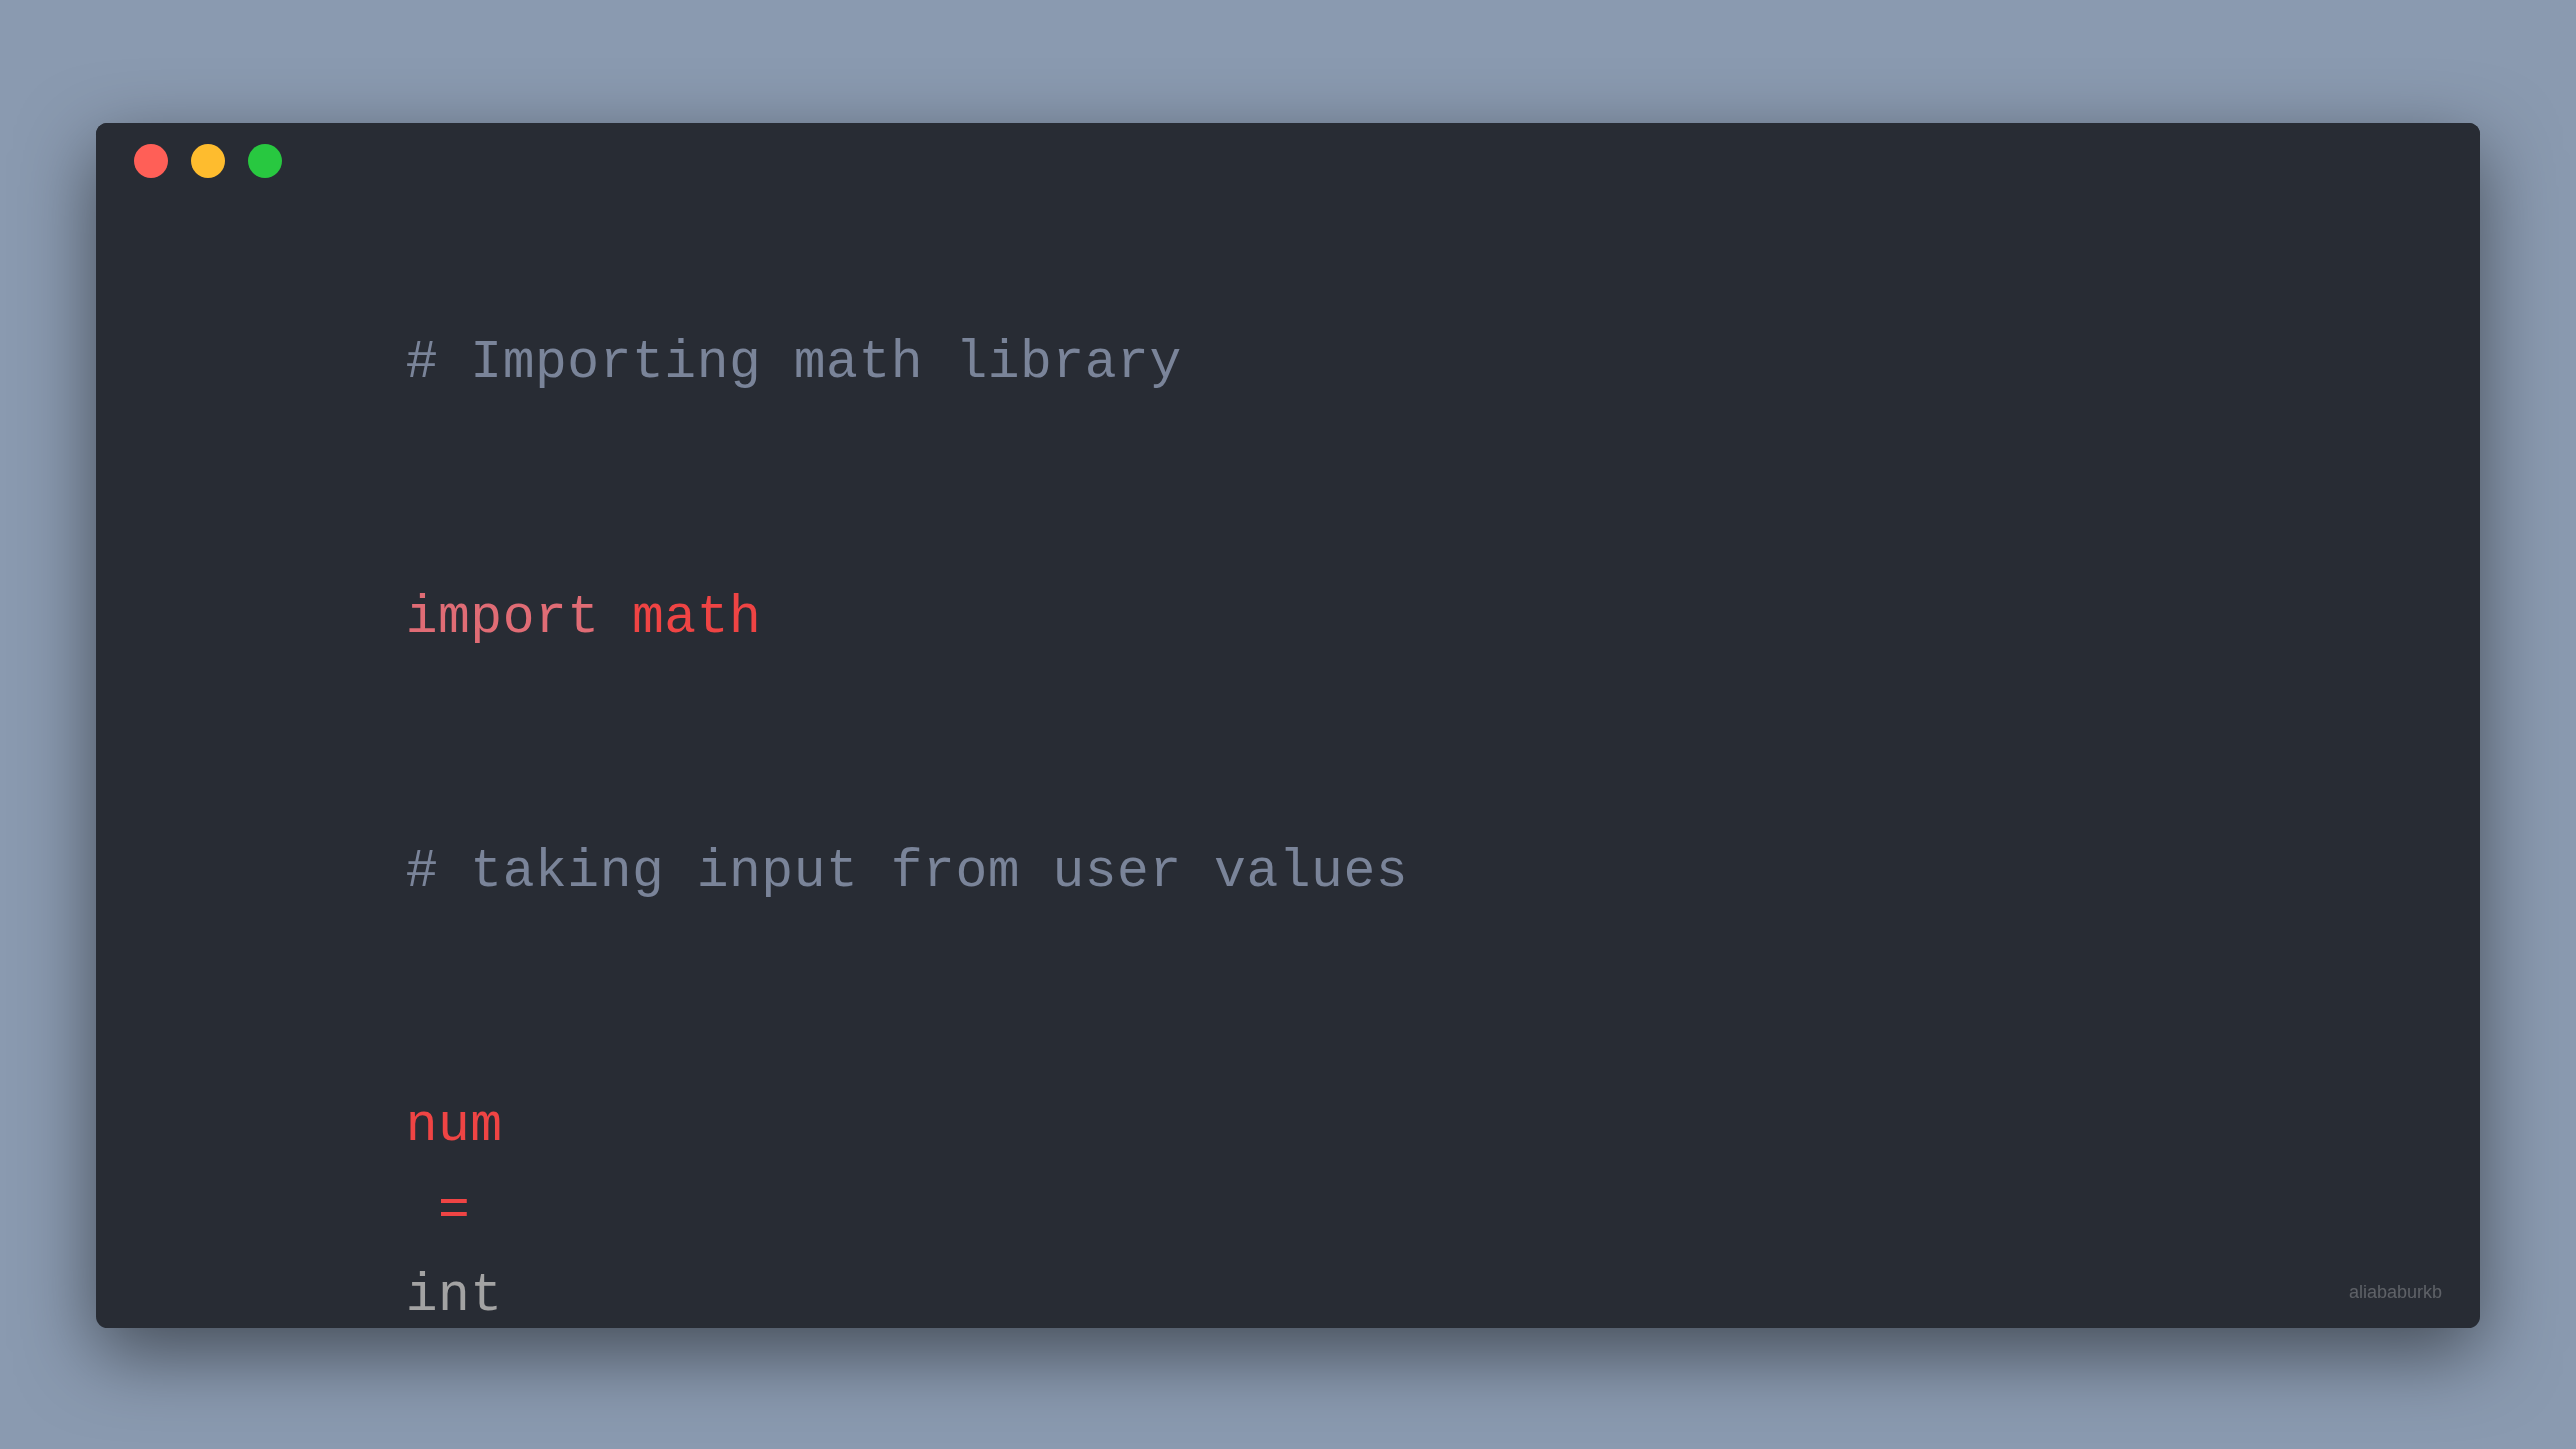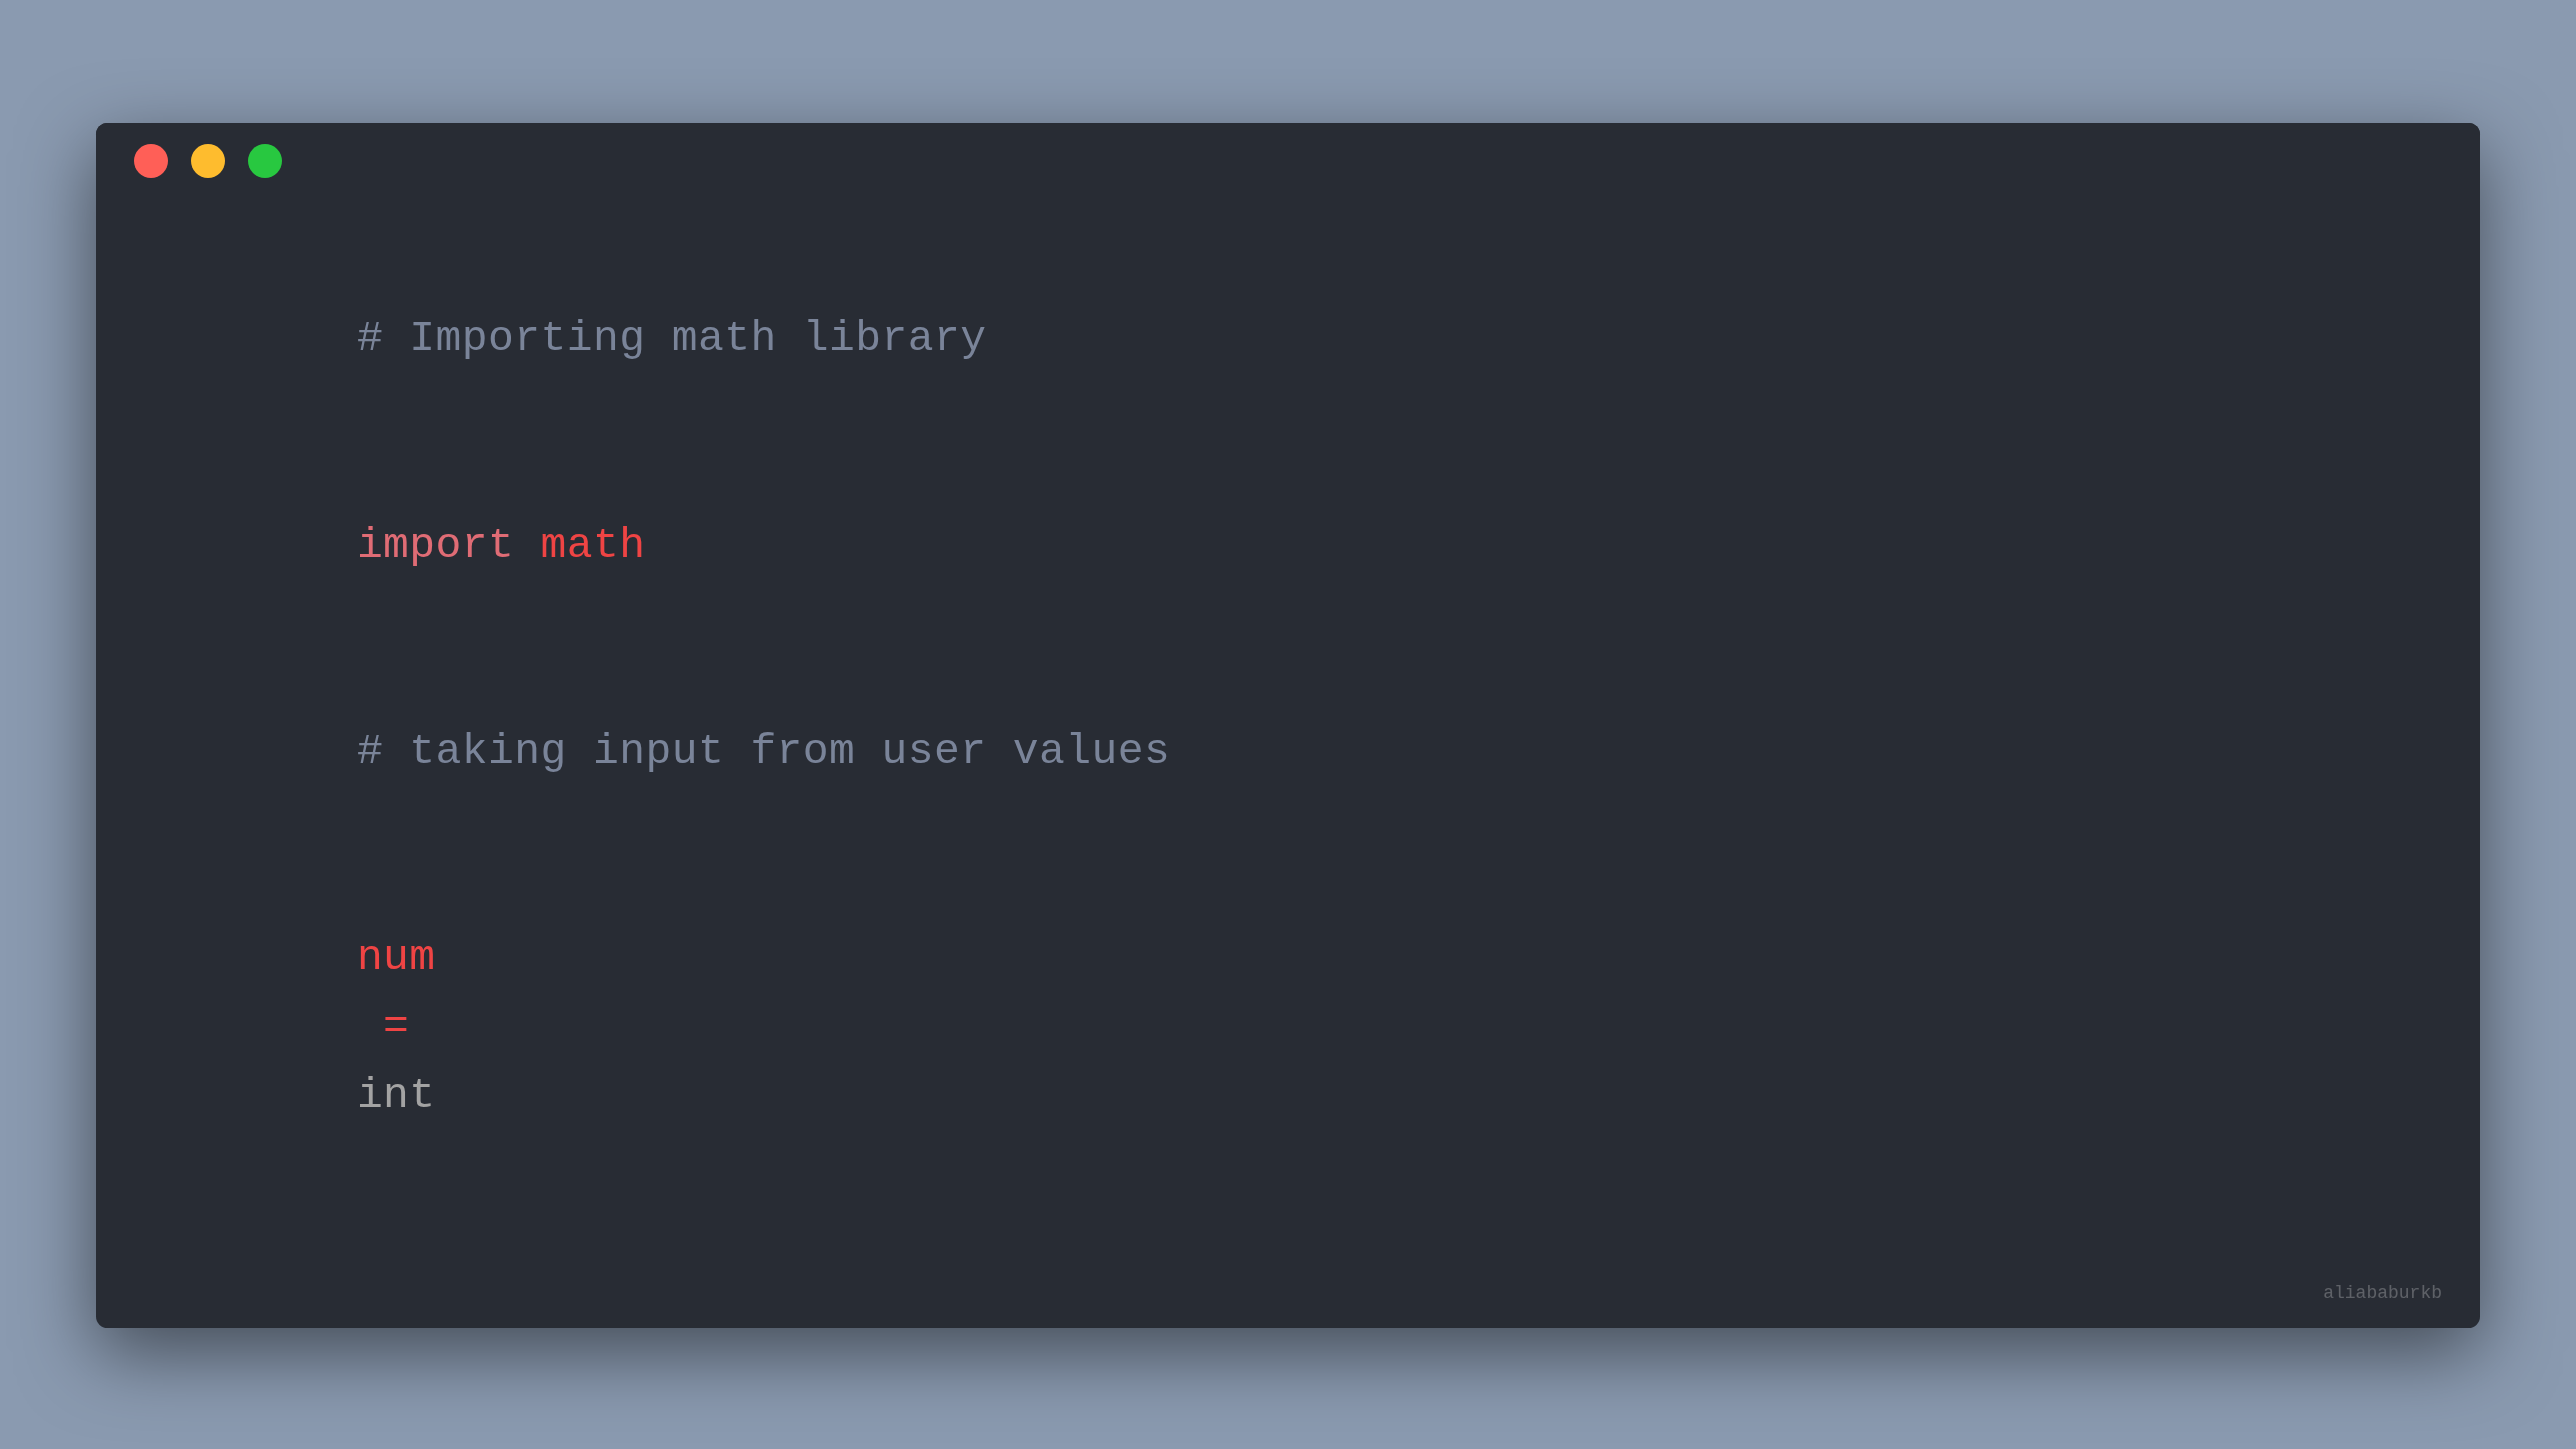--- a/index.html
+++ b/index.html
@@ -53,40 +53,40 @@
     .code-area {
       flex: 1;
       padding: 38px 51px;
       overflow: hidden;
       display: flex;
       flex-direction: column;
       gap: 0;
     }
 
     .code-line {
-      font-size: 43px;
+      font-size: 53px;
       line-height: 1.6;
       white-space: pre;
       letter-spacing: 0.01em;
     }
 
     .blank { height: 51px; }
 
     .comment { color: #7a8499; }
     .keyword-import { color: #e06c75; }
     .plain { color: #ef4444; }
     .cyan { color: #a3a3a3; }
 
     .watermark {
       position: absolute;
       bottom: 25px;
       right: 38px;
       color: rgba(255,255,255,0.25);
       font-size: 18px;
-      font-family: Liberation Mono, monospace;
+      font-family: Liberation Sans, sans-serif;
       text-align: right;
     }
 
     .window-wrapper {
       position: relative;
     }
   </style>
 </head>
 <body>
 

